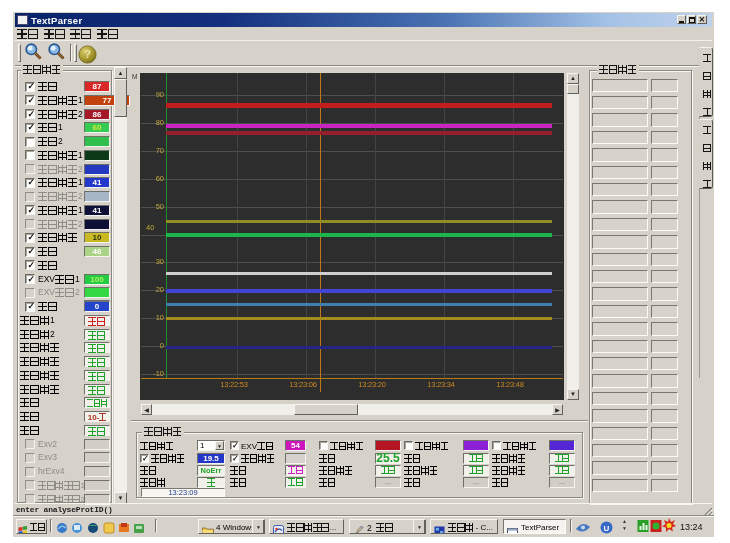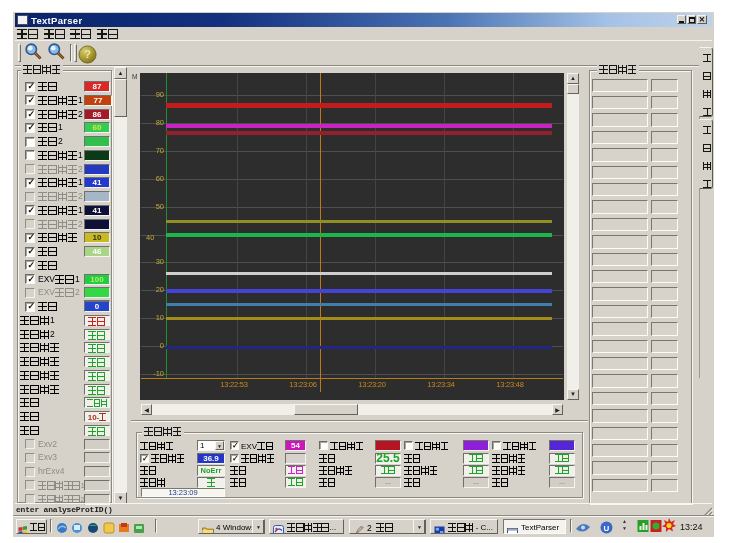--- a/index.html
+++ b/index.html
@@ -65,21 +65,21 @@
 <div style="position:absolute;left:21px;top:64.5px;background:#d6d2ca;padding:0 2px;"><span style="color:#151515"><i class="h h1" style="width:8.5px;height:9px;margin-right:1px;"></i><i class="h h2" style="width:8.5px;height:9px;margin-right:1px;"></i><i class="h h3" style="width:8.5px;height:9px;margin-right:1px;"></i><i class="h h1" style="width:8.5px;height:9px;margin-right:1px;"></i></span></div>
 <div class="cb" style="left:25px;top:81.5px">
     <div class="ck">✓</div>
   </div>
 <div style="position:absolute;left:38px;top:82px;white-space:nowrap;"><i class="h h1" style="width:9px;height:9px;margin-right:1px;"></i><i class="h h2" style="width:9px;height:9px;margin-right:1px;"></i></div>
 <div class="vbox" style="left:84px;top:81px;width:26px;height:11px;background:#da2727;line-height:9px;"><span style="font-size:8px;color:#fff;vertical-align:top;line-height:9px;">87</span></div>
 <div class="cb" style="left:25px;top:95.25px">
     <div class="ck">✓</div>
   </div>
 <div style="position:absolute;left:38px;top:95.75px;white-space:nowrap;"><i class="h h1" style="width:9px;height:9px;margin-right:1px;"></i><i class="h h2" style="width:9px;height:9px;margin-right:1px;"></i><i class="h h3" style="width:9px;height:9px;margin-right:1px;"></i><i class="h h1" style="width:9px;height:9px;margin-right:1px;"></i><span style="font-size:8.5px;vertical-align:top;line-height:9px;">1</span></div>
-<div class="vbox" style="left:84px;top:94.75px;width:28px;height:11px;background:#c2410c;line-height:9px;"><span style="font-size:8px;color:#fff;vertical-align:top;line-height:9px;">77</span></div>
+<div class="vbox" style="left:84px;top:94.75px;width:46px;height:11px;background:#c2410c;line-height:9px;"><span style="font-size:8px;color:#fff;vertical-align:top;line-height:9px;">77</span></div>
 <div class="cb" style="left:25px;top:109px">
     <div class="ck">✓</div>
   </div>
 <div style="position:absolute;left:38px;top:109.5px;white-space:nowrap;"><i class="h h1" style="width:9px;height:9px;margin-right:1px;"></i><i class="h h2" style="width:9px;height:9px;margin-right:1px;"></i><i class="h h3" style="width:9px;height:9px;margin-right:1px;"></i><i class="h h1" style="width:9px;height:9px;margin-right:1px;"></i><span style="font-size:8.5px;vertical-align:top;line-height:9px;">2</span></div>
 <div class="vbox" style="left:84px;top:108.5px;width:26px;height:11px;background:#a51a28;line-height:9px;"><span style="font-size:8px;color:#fff;vertical-align:top;line-height:9px;">86</span></div>
 <div class="cb" style="left:25px;top:122.75px">
     <div class="ck">✓</div>
   </div>
 <div style="position:absolute;left:38px;top:123.25px;white-space:nowrap;"><i class="h h1" style="width:9px;height:9px;margin-right:1px;"></i><i class="h h2" style="width:9px;height:9px;margin-right:1px;"></i><span style="font-size:8.5px;vertical-align:top;line-height:9px;">1</span></div>
 <div class="vbox" style="left:84px;top:122.25px;width:26px;height:11px;background:#35cb55;line-height:9px;"><span style="font-size:8px;color:#d8e83a;vertical-align:top;line-height:9px;">60</span></div>
@@ -185,21 +185,21 @@
 <div style="position:absolute;left:146px;top:91px;width:18px;height:8px;font-size:7.5px;color:#c0a838;text-align:right;line-height:8px;">90</div>
 <div style="position:absolute;left:141px;top:122.9px;width:422px;height:1px;background:#4f4f4f;"></div>
 <div style="position:absolute;left:146px;top:118.9px;width:18px;height:8px;font-size:7.5px;color:#c0a838;text-align:right;line-height:8px;">80</div>
 <div style="position:absolute;left:141px;top:150.8px;width:422px;height:1px;background:#4f4f4f;"></div>
 <div style="position:absolute;left:146px;top:146.8px;width:18px;height:8px;font-size:7.5px;color:#c0a838;text-align:right;line-height:8px;">70</div>
 <div style="position:absolute;left:141px;top:178.7px;width:422px;height:1px;background:#4f4f4f;"></div>
 <div style="position:absolute;left:146px;top:174.7px;width:18px;height:8px;font-size:7.5px;color:#c0a838;text-align:right;line-height:8px;">60</div>
 <div style="position:absolute;left:141px;top:206.6px;width:422px;height:1px;background:#4f4f4f;"></div>
 <div style="position:absolute;left:146px;top:202.6px;width:18px;height:8px;font-size:7.5px;color:#c0a838;text-align:right;line-height:8px;">50</div>
 <div style="position:absolute;left:141px;top:234.5px;width:422px;height:1px;background:#4f4f4f;"></div>
-<div style="position:absolute;left:146px;top:234px;width:18px;height:8px;font-size:7.5px;color:#c0a838;text-align:left;line-height:8px;">40</div>
+<div style="position:absolute;left:146px;top:224px;width:18px;height:8px;font-size:7.5px;color:#c0a838;text-align:left;line-height:8px;">40</div>
 <div style="position:absolute;left:141px;top:262.4px;width:422px;height:1px;background:#4f4f4f;"></div>
 <div style="position:absolute;left:146px;top:258.4px;width:18px;height:8px;font-size:7.5px;color:#c0a838;text-align:right;line-height:8px;">30</div>
 <div style="position:absolute;left:141px;top:290.3px;width:422px;height:1px;background:#4f4f4f;"></div>
 <div style="position:absolute;left:146px;top:286.3px;width:18px;height:8px;font-size:7.5px;color:#c0a838;text-align:right;line-height:8px;">20</div>
 <div style="position:absolute;left:141px;top:318.2px;width:422px;height:1px;background:#4f4f4f;"></div>
 <div style="position:absolute;left:146px;top:314.2px;width:18px;height:8px;font-size:7.5px;color:#c0a838;text-align:right;line-height:8px;">10</div>
 <div style="position:absolute;left:141px;top:346.1px;width:422px;height:1px;background:#4f4f4f;"></div>
 <div style="position:absolute;left:146px;top:342.1px;width:18px;height:8px;font-size:7.5px;color:#c0a838;text-align:right;line-height:8px;">0</div>
 <div style="position:absolute;left:141px;top:374px;width:422px;height:1px;background:#4f4f4f;"></div>
 <div style="position:absolute;left:146px;top:370px;width:18px;height:8px;font-size:7.5px;color:#c0a838;text-align:right;line-height:8px;">-10</div>
@@ -251,21 +251,21 @@
 <div class="gb" style="left:136px;top:432px;width:447px;height:66px"></div>
 <div style="position:absolute;left:142px;top:426.5px;background:#d6d2ca;padding:0 2px;"><span style="color:#151515"><i class="h h1" style="width:8.5px;height:9px;margin-right:1px;"></i><i class="h h2" style="width:8.5px;height:9px;margin-right:1px;"></i><i class="h h3" style="width:8.5px;height:9px;margin-right:1px;"></i><i class="h h1" style="width:8.5px;height:9px;margin-right:1px;"></i></span></div>
 <div style="position:absolute;left:140px;top:441.5px;white-space:nowrap;"><i class="h h1" style="width:7.5px;height:8.5px;margin-right:1px;"></i><i class="h h2" style="width:7.5px;height:8.5px;margin-right:1px;"></i><i class="h h3" style="width:7.5px;height:8.5px;margin-right:1px;"></i><i class="h h1" style="width:7.5px;height:8.5px;margin-right:1px;"></i></div>
 <div class="cb" style="left:140px;top:453.5px;width:9px;height:9px">
     <div class="ck" style="font-size:8px;left:1px;top:-1px">✓</div>
   </div>
 <div style="position:absolute;left:151px;top:454px;white-space:nowrap;"><i class="h h1" style="width:7.5px;height:8.5px;margin-right:1px;"></i><i class="h h2" style="width:7.5px;height:8.5px;margin-right:1px;"></i><i class="h h3" style="width:7.5px;height:8.5px;margin-right:1px;"></i><i class="h h1" style="width:7.5px;height:8.5px;margin-right:1px;"></i></div>
 <div style="position:absolute;left:140px;top:466px;white-space:nowrap;"><i class="h h1" style="width:7.5px;height:8.5px;margin-right:1px;"></i><i class="h h2" style="width:7.5px;height:8.5px;margin-right:1px;"></i></div>
 <div style="position:absolute;left:140px;top:478px;white-space:nowrap;"><i class="h h1" style="width:7.5px;height:8.5px;margin-right:1px;"></i><i class="h h2" style="width:7.5px;height:8.5px;margin-right:1px;"></i><i class="h h3" style="width:7.5px;height:8.5px;margin-right:1px;"></i></div>
 <div class="vbox" style="left:197px;top:440px;width:28px;height:11px;background:#fdfdfb;line-height:9px;text-align:left;padding-left:2px;font-weight:normal;">1<div class="rb" style="position:absolute;right:0;top:0;width:9px;height:9px;background:#d6d2ca;text-align:center;font-size:5px;line-height:8px;color:#222">▼</div></div>
-<div class="vbox" style="left:197px;top:452.5px;width:28px;height:11px;background:#2436c8;line-height:9px;"><span style="font-size:8px;color:#fff;vertical-align:top;line-height:9px;">36.9</span></div>
+<div class="vbox" style="left:197px;top:452.5px;width:28px;height:11px;background:#2436c8;line-height:9px;"><span style="font-size:8px;color:#fff;vertical-align:top;line-height:9px;">19.5</span></div>
 <div class="vbox" style="left:197px;top:464.5px;width:28px;height:11px;background:#f2f0ea;line-height:9px;"><span style="color:#1ea32a;font-size:7.5px;">NoErr</span></div>
 <div class="vbox" style="left:197px;top:476.5px;width:28px;height:11px;background:#f2f0ea;line-height:9px;"><span style="color:#1ea32a"><i class="h h1" style="width:8px;height:9px;margin-right:1px;"></i></span></div>
 <div class="sk" style="position:absolute;left:141px;top:487.5px;width:84px;height:9.5px;background:#f6f5f0;text-align:center;font-size:7.5px;line-height:8px;color:#223a8c;">13:23:09</div>
 <div class="cb" style="left:230px;top:441px;width:9px;height:9px">
     <div class="ck" style="font-size:8px;left:1px;top:-1px">✓</div>
   </div>
 <div style="position:absolute;left:241px;top:441.5px;white-space:nowrap;"><span style="font-size:8px;vertical-align:top;line-height:9px;">EXV</span><i class="h h1" style="width:7.5px;height:8.5px;margin-right:1px;"></i><i class="h h2" style="width:7.5px;height:8.5px;margin-right:1px;"></i></div>
 <div class="cb" style="left:230px;top:453.5px;width:9px;height:9px">
     <div class="ck" style="font-size:8px;left:1px;top:-1px">✓</div>
   </div>

